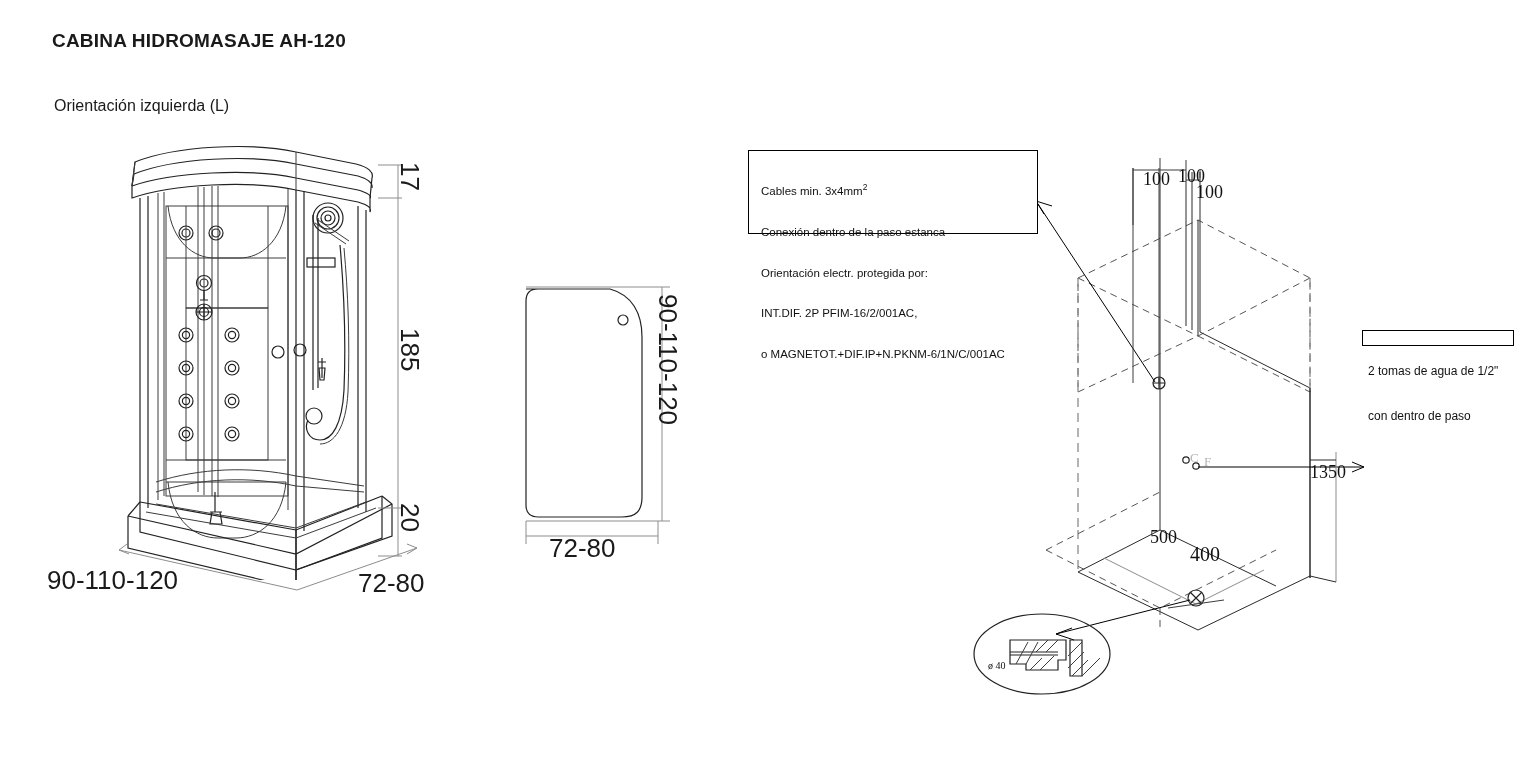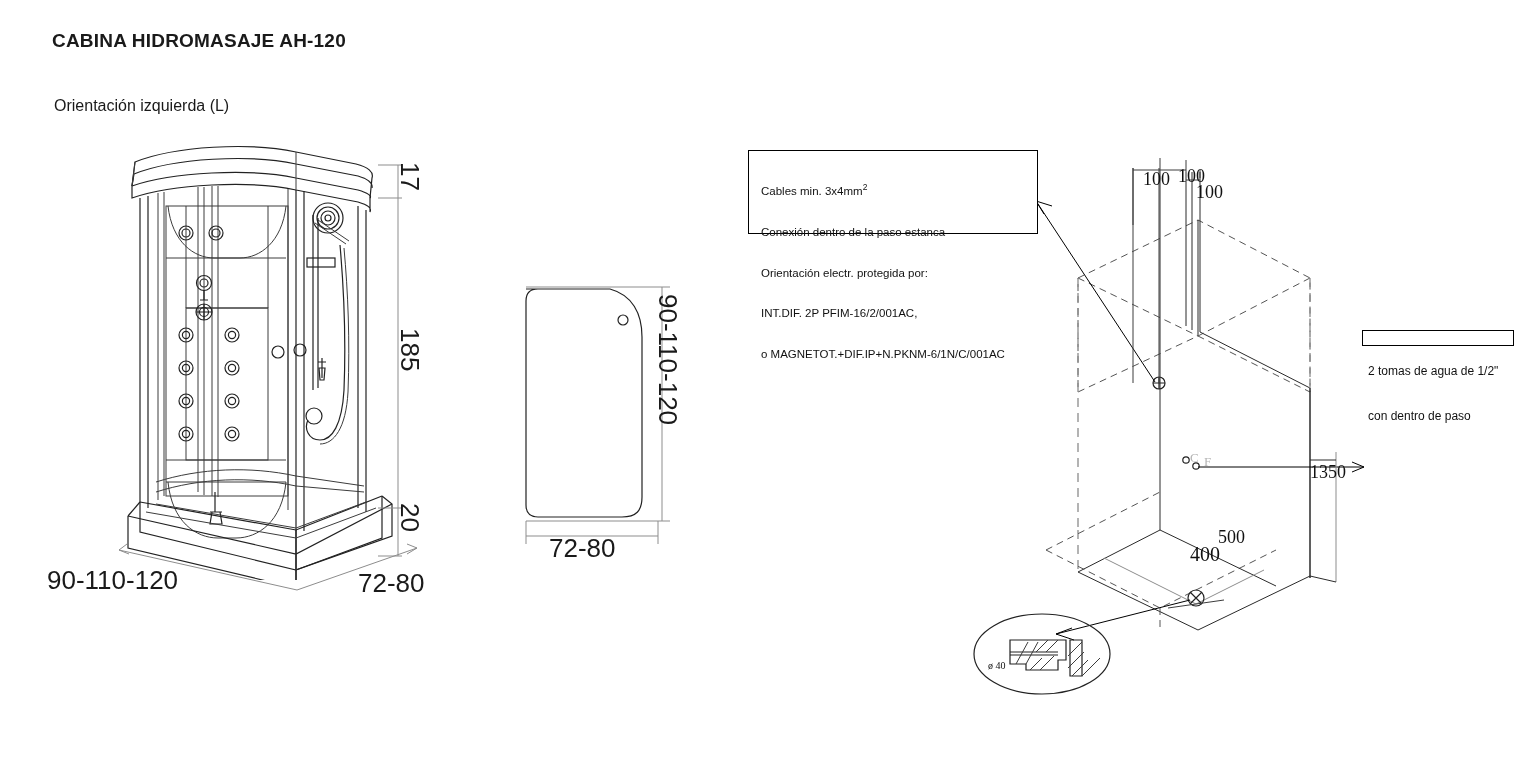--- a/index.html
+++ b/index.html
@@ -306,21 +306,21 @@
     </g>
 
     <path class="leader" d="M 190 470 L 56 504"></path>
     <path class="leader" d="M 56 504 L 72 498 M 56 504 L 74 510"></path>
   </svg>
 
   <div class="txt serif" style="left:1143px;top:169px;font-size:18px;">100</div>
   <div class="txt serif" style="left:1178px;top:166px;font-size:18px;">100</div>
   <div class="txt serif" style="left:1196px;top:182px;font-size:18px;">100</div>
   <div class="txt serif" style="left:1310px;top:462px;font-size:18px;">1350</div>
-  <div class="txt serif" style="left:1218px;top:527px;font-size:18px;">500</div>
+  <div class="txt serif" style="left:1150px;top:527px;font-size:18px;">500</div>
   <div class="txt serif" style="left:1190px;top:543px;font-size:20px;">400</div>
 
   <svg width="150" height="100" style="position:absolute;left:970px;top:608px;">
     <ellipse class="med" cx="72" cy="46" rx="68" ry="40"></ellipse>
 
     <path class="med" d="M 40 32 L 96 32 L 96 52 L 88 52 L 88 62 L 56 62 L 56 56 L 40 56 Z"></path>
     <path class="med" d="M 40 44 L 88 44"></path>
     <path class="med" d="M 40 47 L 88 47"></path>
     <g class="thin">
       <path d="M 46 56 L 58 34"></path>

